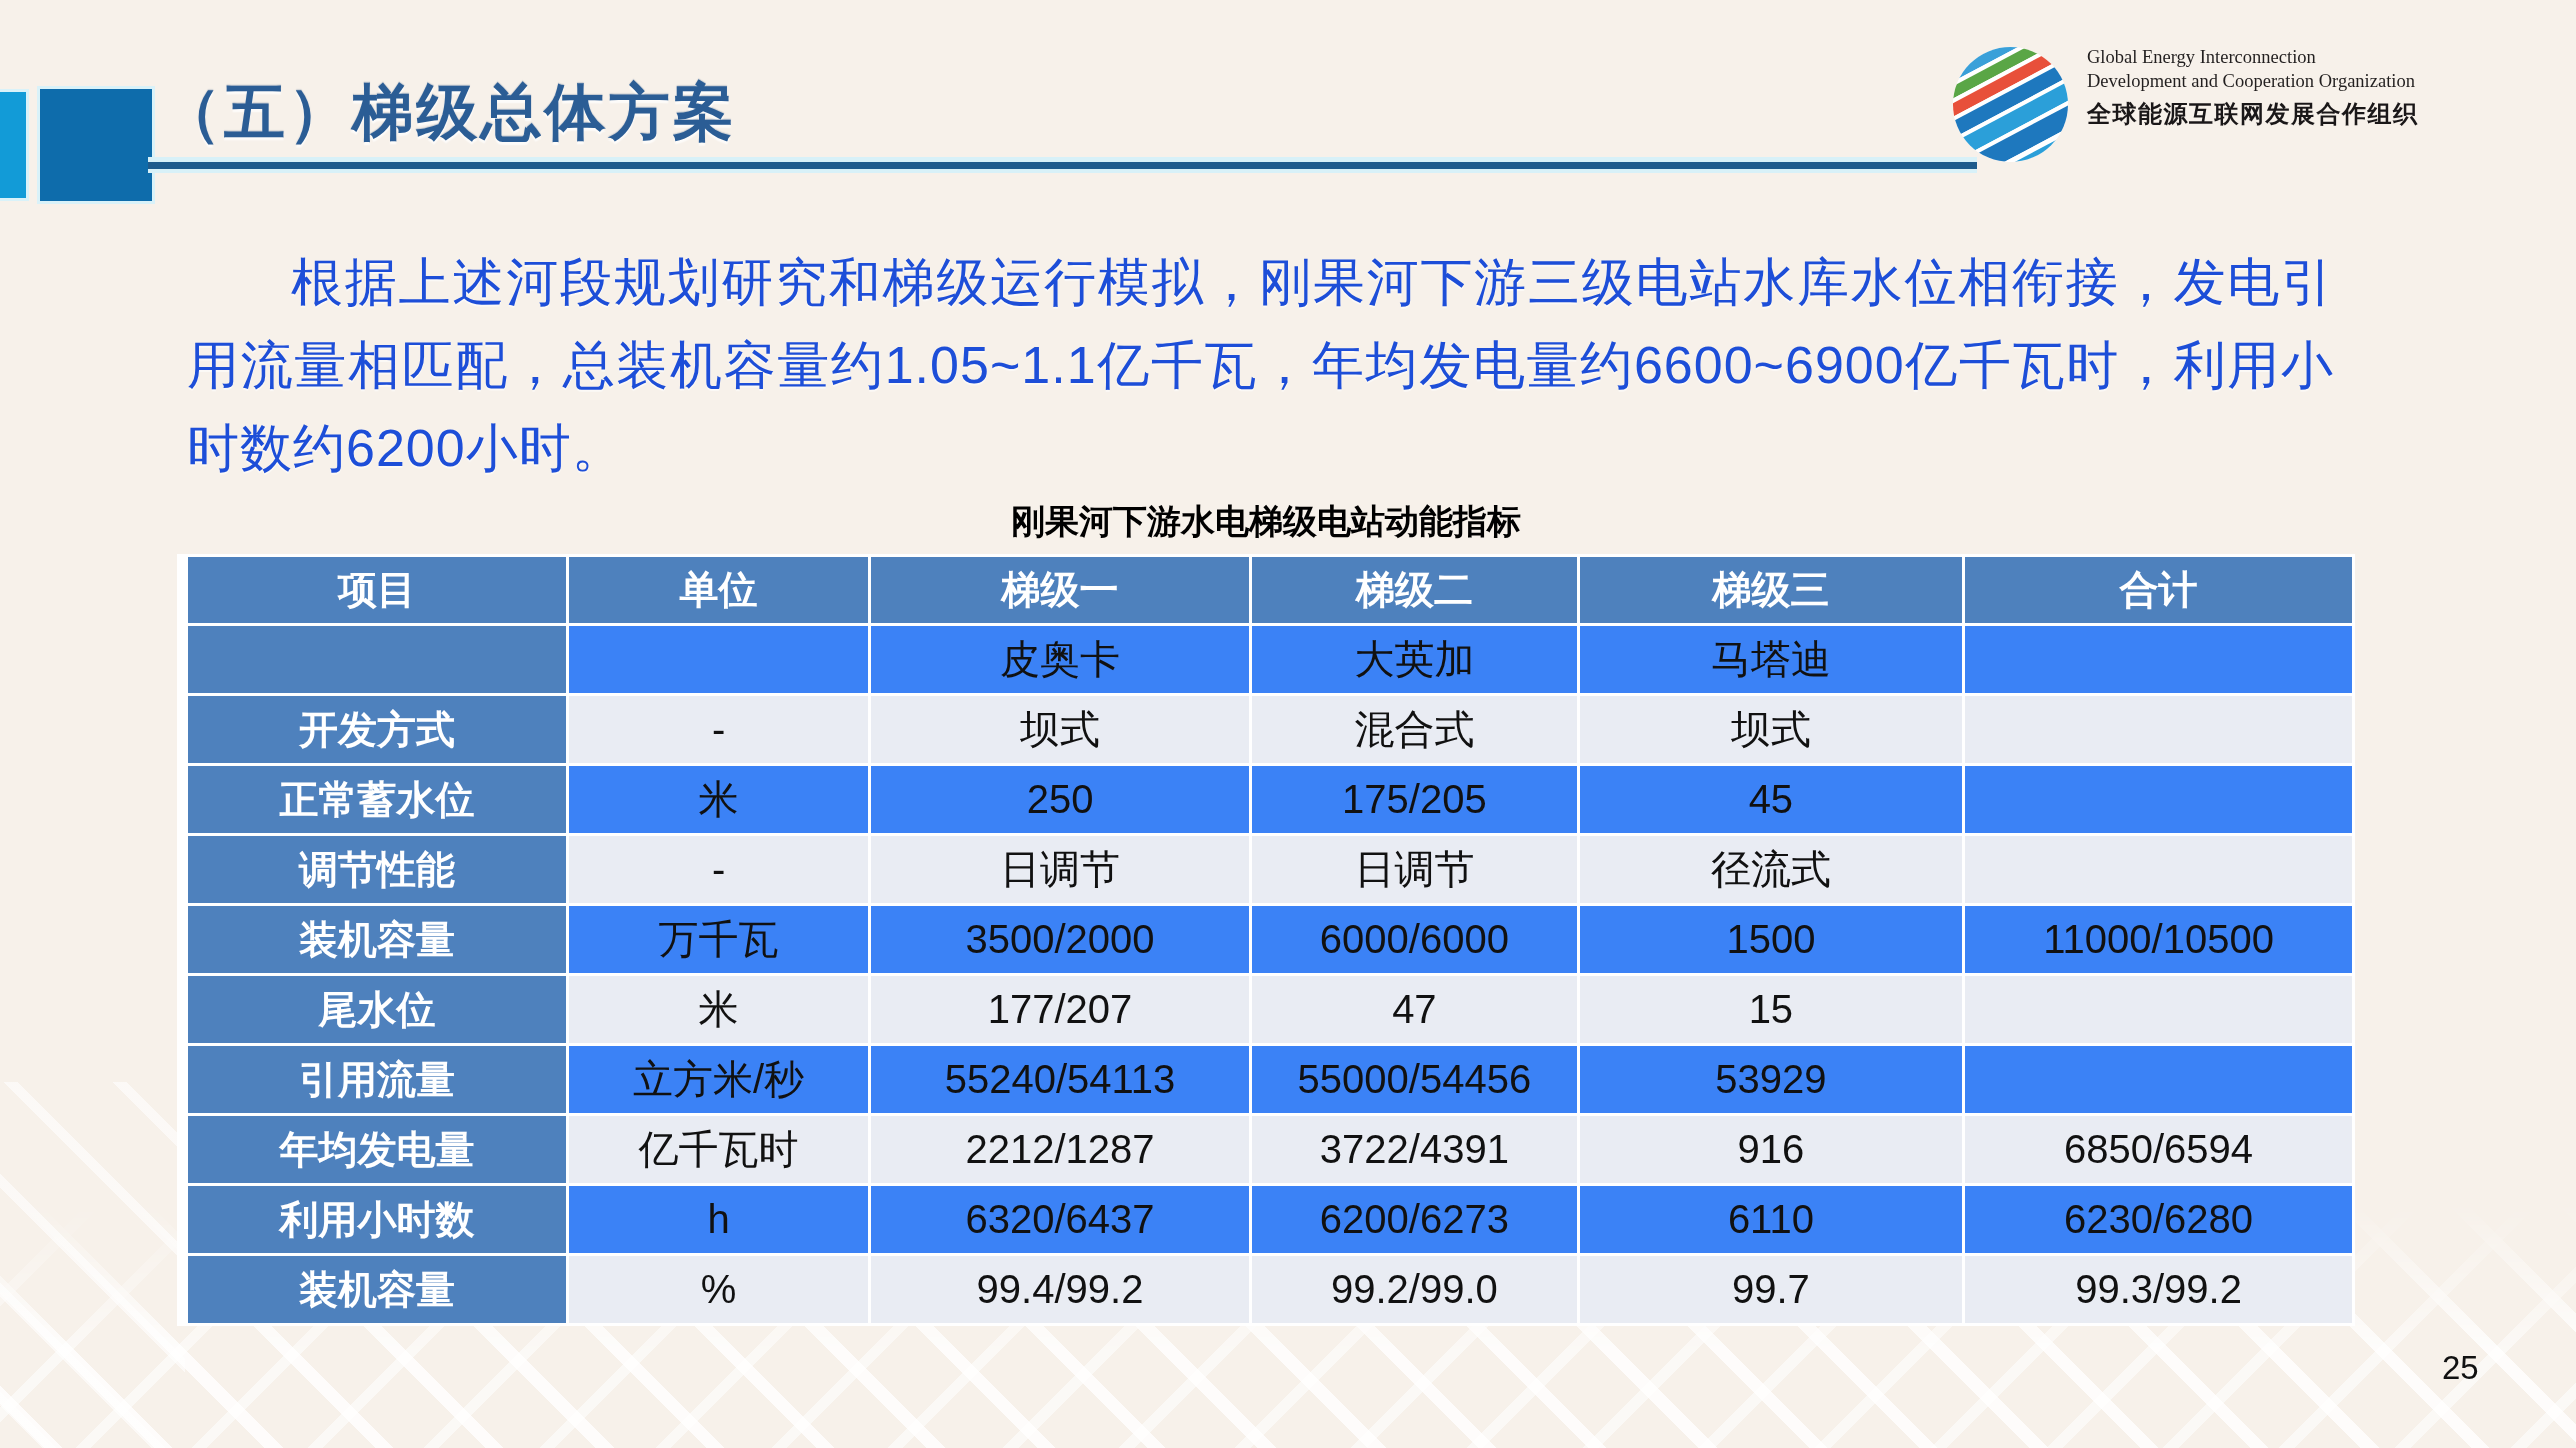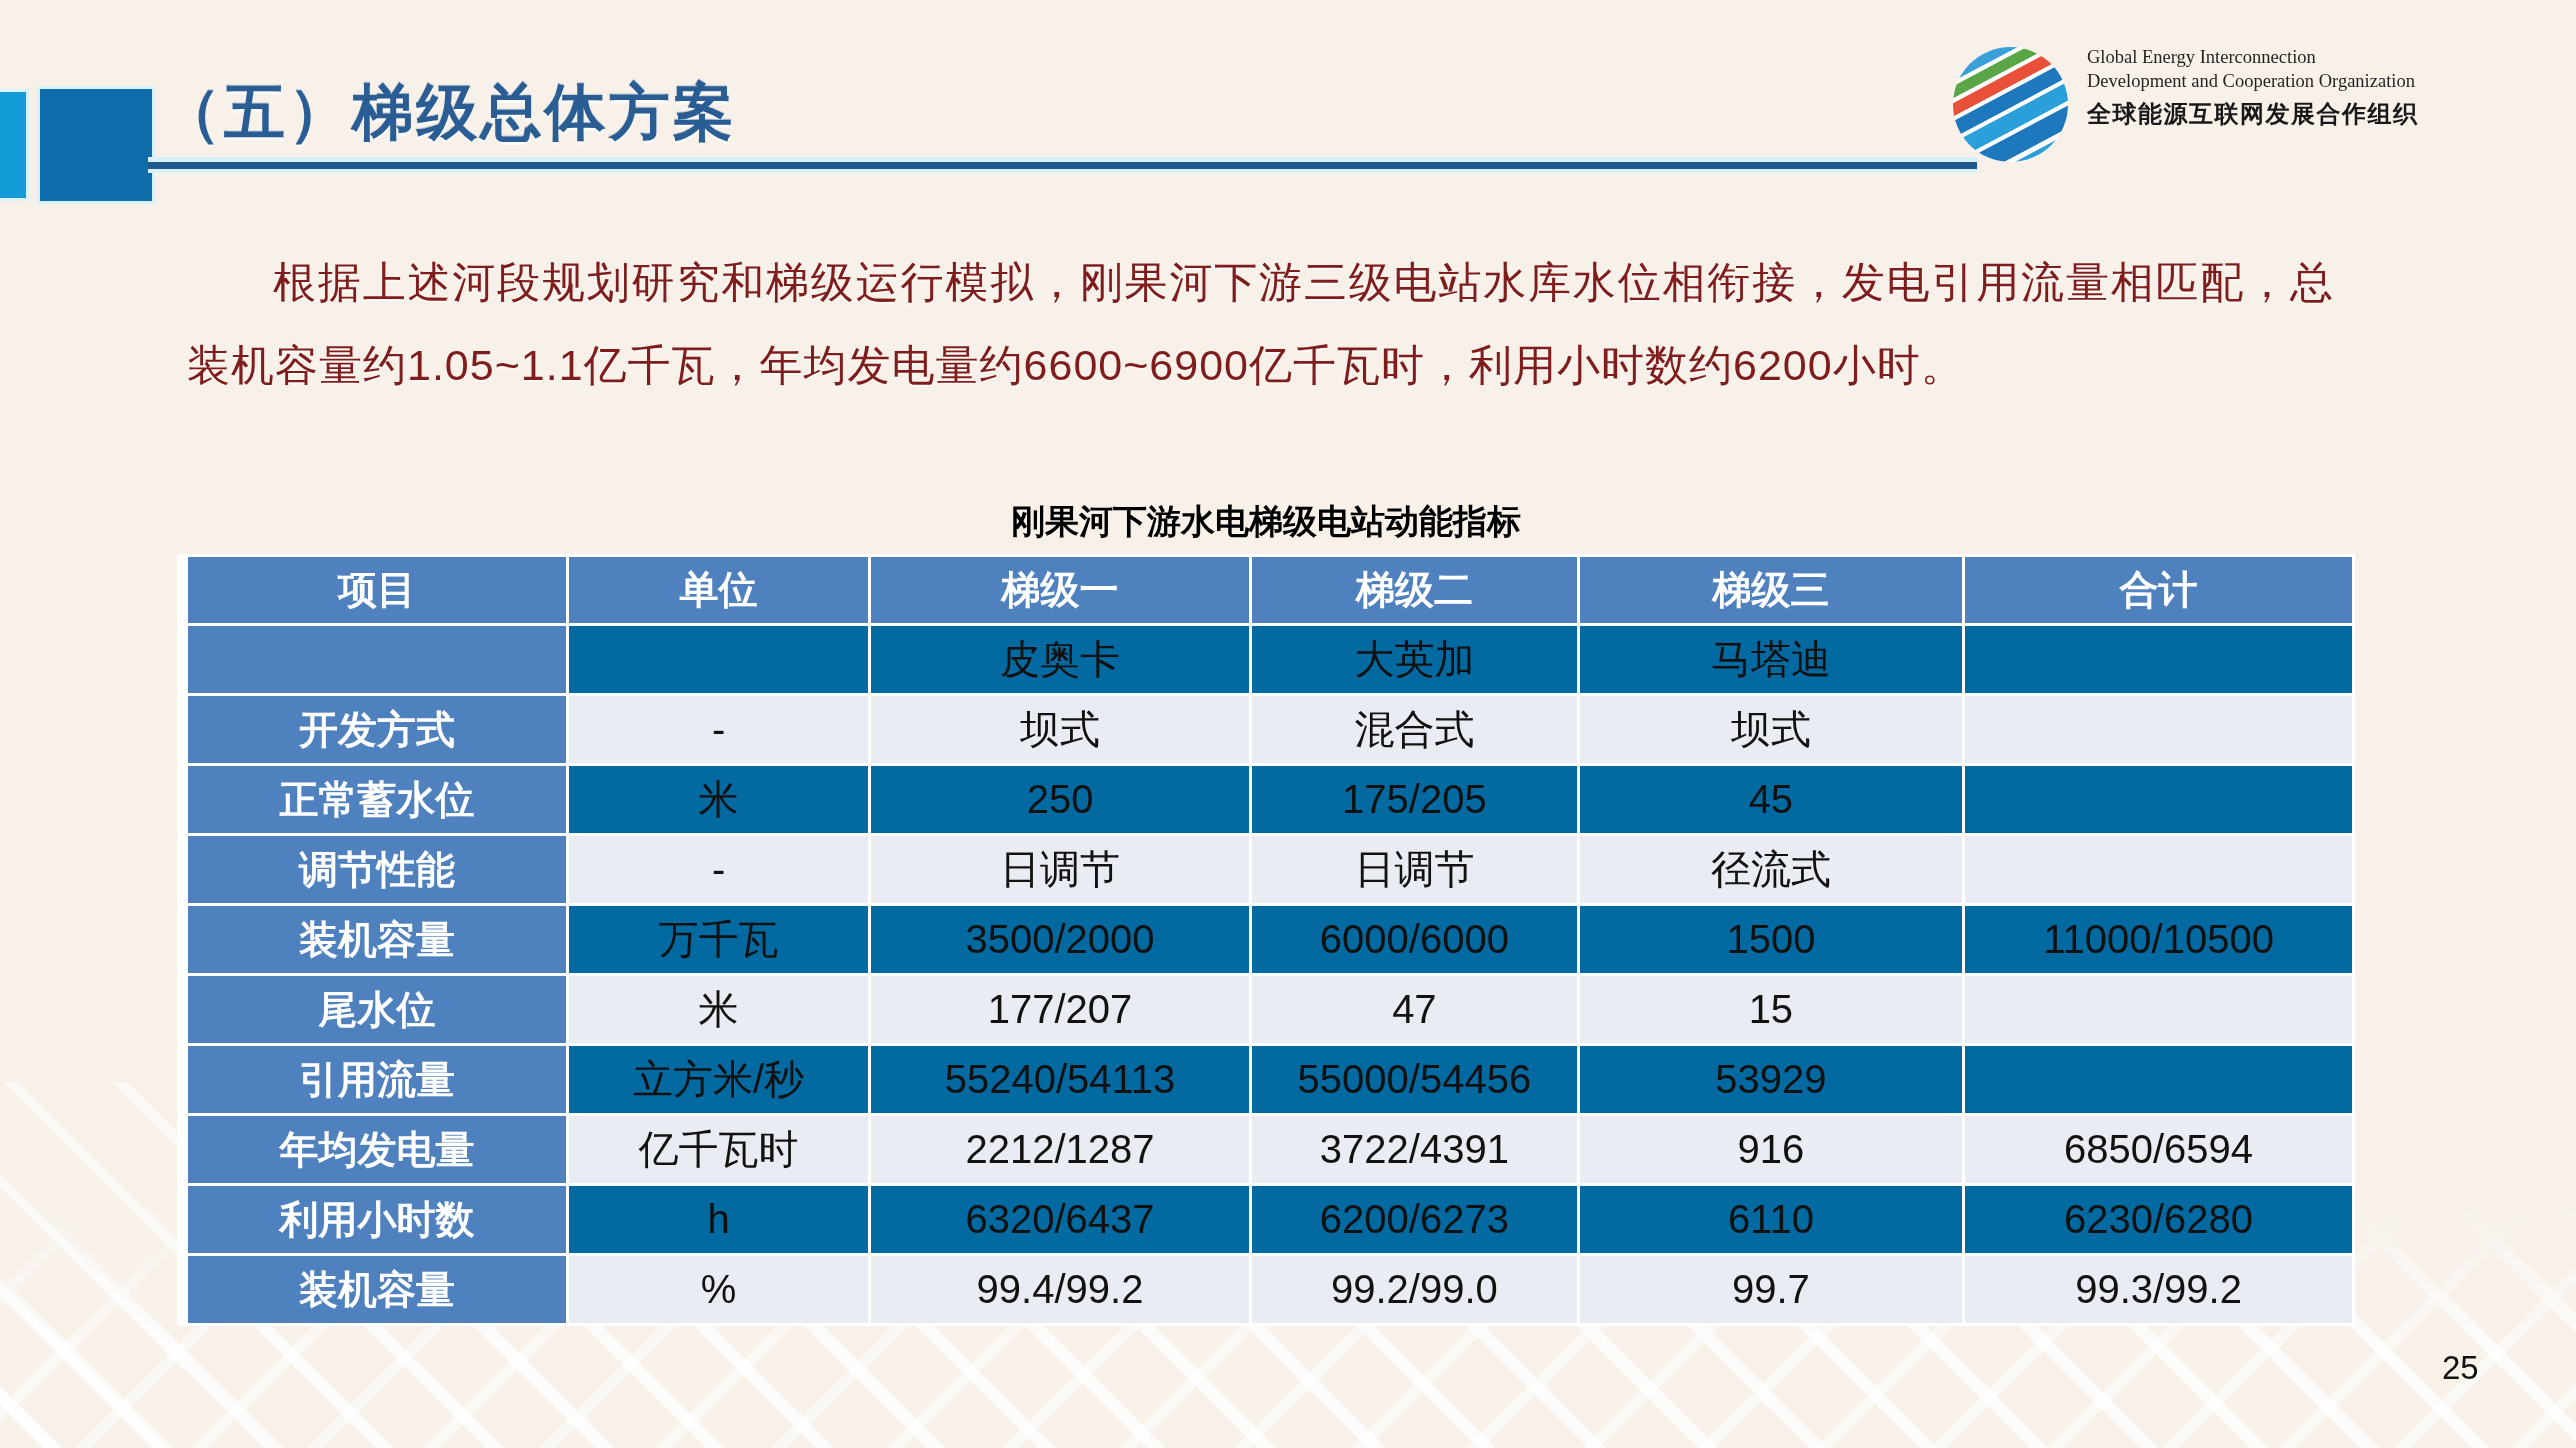--- a/index.html
+++ b/index.html
@@ -65,21 +65,21 @@
     font-family:"Liberation Serif","DejaVu Serif",serif;
     font-size:18.5px; color:#221f1f; line-height:24px; white-space:nowrap;
   }
   .logo-cn {
     margin-top:5.2px; font-size:24px; font-weight:bold; color:#1a1718;
     letter-spacing:1.5px; white-space:nowrap;
   }
   
   .body-paragraph {
     position:absolute; left:187px; top:241px; width:2147px;
-    font-size:43px; line-height:83px; color:#7f1d1d;
+    font-size:52px; line-height:83px; color:#1d4ed8;
     text-indent:2em; text-align:justify; letter-spacing:1px;
     text-shadow:0 1.5px 1px rgba(255,255,255,.6);
   }
   
   .table-title {
     position:absolute; left:179px; top:499px; width:2174px;
     text-align:center; font-size:34px; font-weight:bold; color:#000000;
   }
   .table-wrap {
     position:absolute; left:177px; top:554px; width:2178px;
@@ -95,21 +95,21 @@
   }
   table.metrics thead th {
     background:#4e81bd; color:#ffffff;
     font-size:39px; font-weight:bold; height:66px;
   }
   table.metrics td.row-label {
     background:#4e81bd; color:#ffffff;
     font-size:39px; font-weight:bold;
   }
   table.metrics tbody td { font-size:40px; color:#111111; height:67px; }
-  tr.band-dark  td.data { background:#0369a1;margin-left:16px; }
+  tr.band-dark  td.data { background:#3b82f6;margin-left:16px; }
   tr.band-light td.data { background:#e9ecf3; }
   col.c-item  { width:17.6%; }
   col.c-unit  { width:13.9%; }
   col.c-t1    { width:17.6%; }
   col.c-t2    { width:15.1%; }
   col.c-t3    { width:17.8%; }
   col.c-total { width:18.0%; }
   
   .page-number {
     position:absolute; left:2432px; top:1349px;

